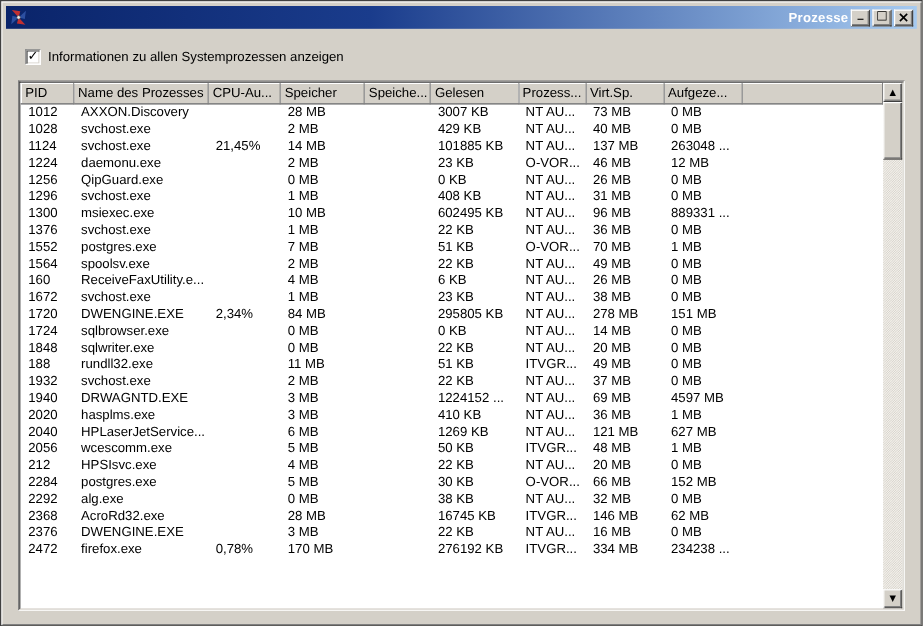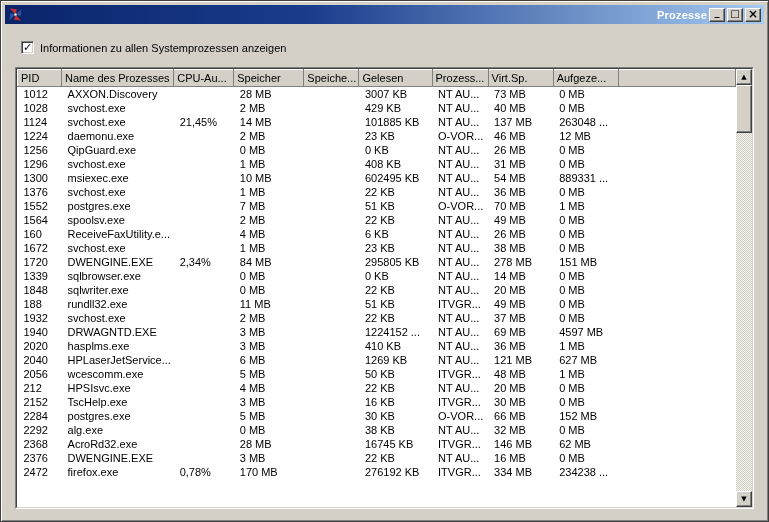--- a/index.html
+++ b/index.html
@@ -226,21 +226,21 @@
                 <td></td>
               </tr>
               <tr>
                 <td>1300</td>
                 <td>msiexec.exe</td>
                 <td></td>
                 <td>10 MB</td>
                 <td></td>
                 <td>602495 KB</td>
                 <td>NT AU...</td>
-                <td>54 MB</td>
+                <td>96 MB</td>
                 <td>889331 ...</td>
                 <td></td>
               </tr>
               <tr>
                 <td>1376</td>
                 <td>svchost.exe</td>
                 <td></td>
                 <td>1 MB</td>
                 <td></td>
                 <td>22 KB</td>
@@ -303,21 +303,21 @@
                 <td>2,34%</td>
                 <td>84 MB</td>
                 <td></td>
                 <td>295805 KB</td>
                 <td>NT AU...</td>
                 <td>278 MB</td>
                 <td>151 MB</td>
                 <td></td>
               </tr>
               <tr>
-                <td>1339</td>
+                <td>1724</td>
                 <td>sqlbrowser.exe</td>
                 <td></td>
                 <td>0 MB</td>
                 <td></td>
                 <td>0 KB</td>
                 <td>NT AU...</td>
                 <td>14 MB</td>
                 <td>0 MB</td>
                 <td></td>
               </tr>
@@ -407,32 +407,20 @@
               </tr>
               <tr>
                 <td>212</td>
                 <td>HPSIsvc.exe</td>
                 <td></td>
                 <td>4 MB</td>
                 <td></td>
                 <td>22 KB</td>
                 <td>NT AU...</td>
                 <td>20 MB</td>
-                <td>0 MB</td>
-                <td></td>
-              </tr>
-              <tr>
-                <td>2152</td>
-                <td>TscHelp.exe</td>
-                <td></td>
-                <td>3 MB</td>
-                <td></td>
-                <td>16 KB</td>
-                <td>ITVGR...</td>
-                <td>30 MB</td>
                 <td>0 MB</td>
                 <td></td>
               </tr>
               <tr>
                 <td>2284</td>
                 <td>postgres.exe</td>
                 <td></td>
                 <td>5 MB</td>
                 <td></td>
                 <td>30 KB</td>

